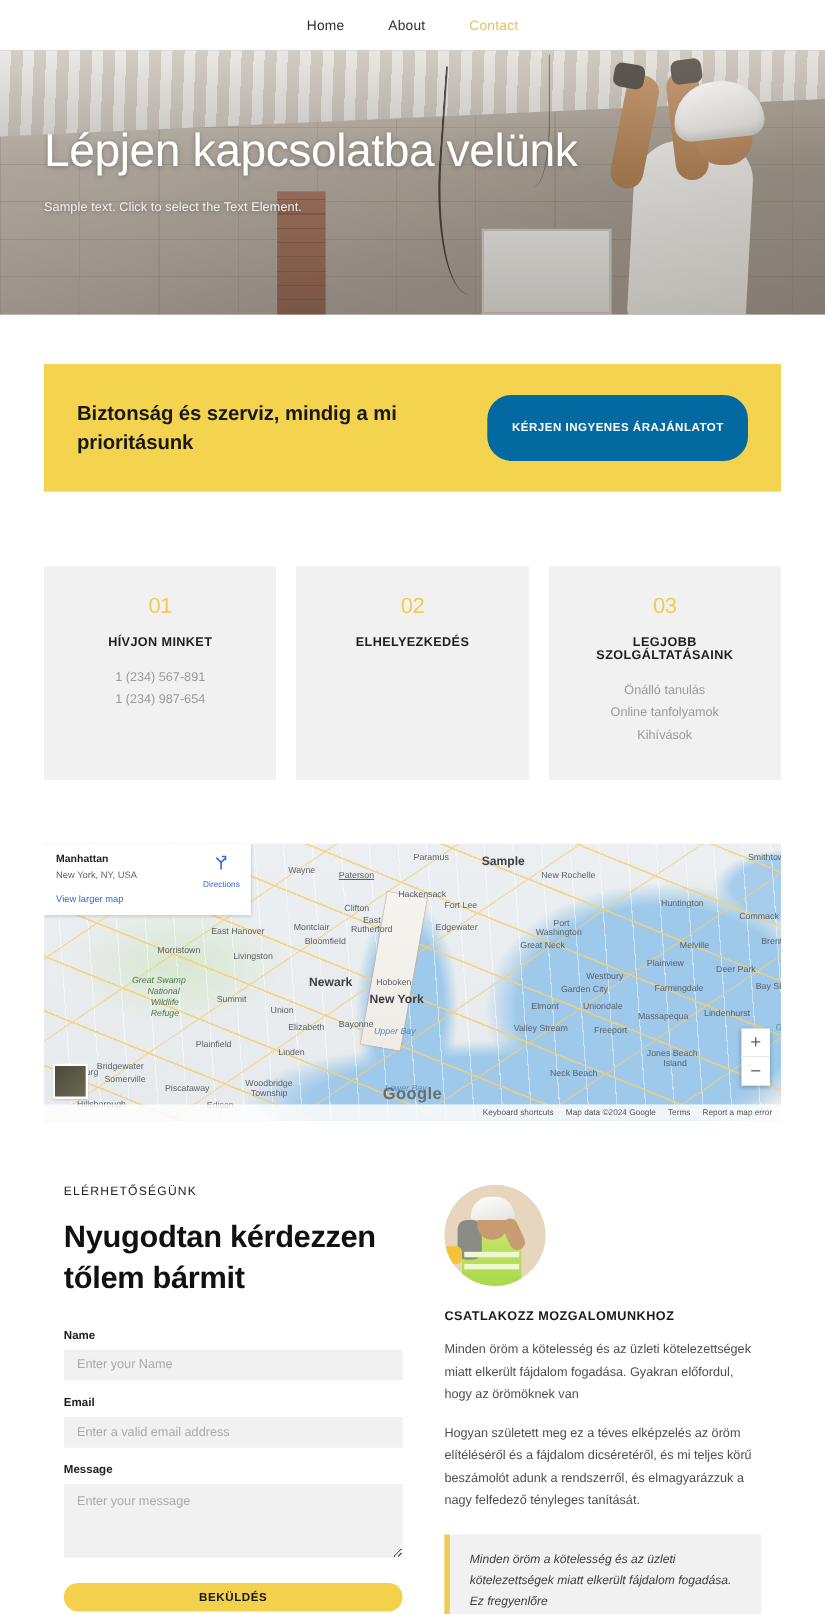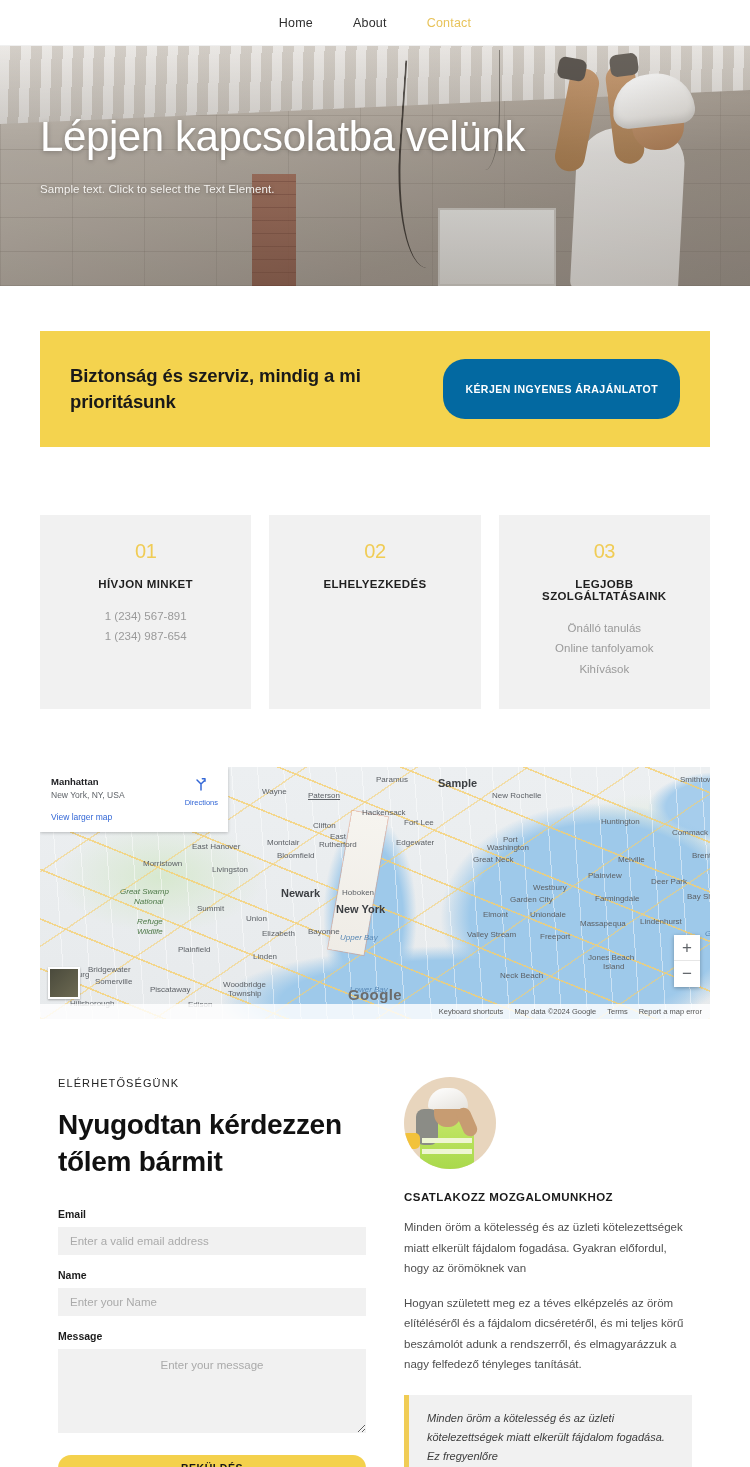--- a/index.html
+++ b/index.html
@@ -329,21 +329,21 @@
     width: 100%;
     background: #f1f1f1;
     border: none;
     outline: none;
     padding: 10px 12px;
     font-size: 11.5px;
     color: #333;
     font-family: "Liberation Sans", sans-serif;
   }
   .field-input { height: 28px; }
-  .field-textarea { height: 84px; resize: vertical; text-align: center; }
+  .field-textarea { height: 67px; resize: vertical; }
   .field-input::placeholder, .field-textarea::placeholder { color: #aaaaaa; }
   .field { margin-bottom: 14px; }
   .submit-btn {
     width: 100%;
     background: #f4d14c;
     border: none;
     border-radius: 19px;
     height: 26px;
     font-size: 10.5px;
     font-weight: 700;
@@ -511,21 +511,21 @@
         <span class="mlabel" style="left: 652px; top: 84px;">Brentwood</span>
         <span class="mlabel" style="left: 237px; top: 84px;">Bloomfield</span>
         <span class="mlabel" style="left: 433px; top: 88px;">Great Neck</span>
         <span class="mlabel" style="left: 103px; top: 92px;">Morristown</span>
         <span class="mlabel" style="left: 172px; top: 98px;">Livingston</span>
         <span class="mlabel" style="left: 548px; top: 104px;">Plainview</span>
         <span class="mlabel" style="left: 493px; top: 116px;">Westbury</span>
         <span class="mlabel" style="left: 611px; top: 110px;">Deer Park</span>
         <span class="mlabel green" style="left: 80px; top: 120px;">Great Swamp</span>
         <span class="mlabel green" style="left: 94px; top: 130px;">National</span>
-        <span class="mlabel green" style="left: 97px; top: 140px; margin-top: 20px;">Wildlife</span>
+        <span class="mlabel green" style="left: 97px; top: 140px;">Wildlife</span>
         <span class="mlabel green" style="left: 97px; top: 150px;">Refuge</span>
         <span class="mlabel big" style="left: 241px; top: 120px;">Newark</span>
         <span class="mlabel" style="left: 302px; top: 121px;">Hoboken</span>
         <span class="mlabel" style="left: 157px; top: 137px;">Summit</span>
         <span class="mlabel" style="left: 470px; top: 128px;">Garden City</span>
         <span class="mlabel" style="left: 555px; top: 127px;">Farmingdale</span>
         <span class="mlabel" style="left: 647px; top: 125px;">Bay Shore</span>
         <span class="mlabel big" style="left: 296px; top: 136px;">New York</span>
         <span class="mlabel" style="left: 206px; top: 147px;">Union</span>
         <span class="mlabel" style="left: 443px; top: 143px;">Elmont</span>
@@ -586,26 +586,26 @@
 </div>
 
 <section class="contact">
 
   <div class="contact-left">
     <div class="eyebrow">ELÉRHETŐSÉGÜNK</div>
     <h2 class="contact-title">Nyugodtan kérdezzen tőlem bármit</h2>
 
     <form class="form">
       <div class="field">
+        <div class="field-label">Name</div>
+        <input class="field-input" type="text" placeholder="Enter your Name" style="">
+      </div>
+      <div class="field">
         <div class="field-label">Email</div>
         <input class="field-input" type="email" placeholder="Enter a valid email address" style="">
-      </div>
-      <div class="field">
-        <div class="field-label">Name</div>
-        <input class="field-input" type="text" placeholder="Enter your Name" style="">
       </div>
       <div class="field">
         <div class="field-label">Message</div>
         <textarea class="field-textarea" placeholder="Enter your message" style=""></textarea>
       </div>
       <button type="button" class="submit-btn">BEKÜLDÉS</button>
     </form>
   </div>
 
   <div class="contact-right">

